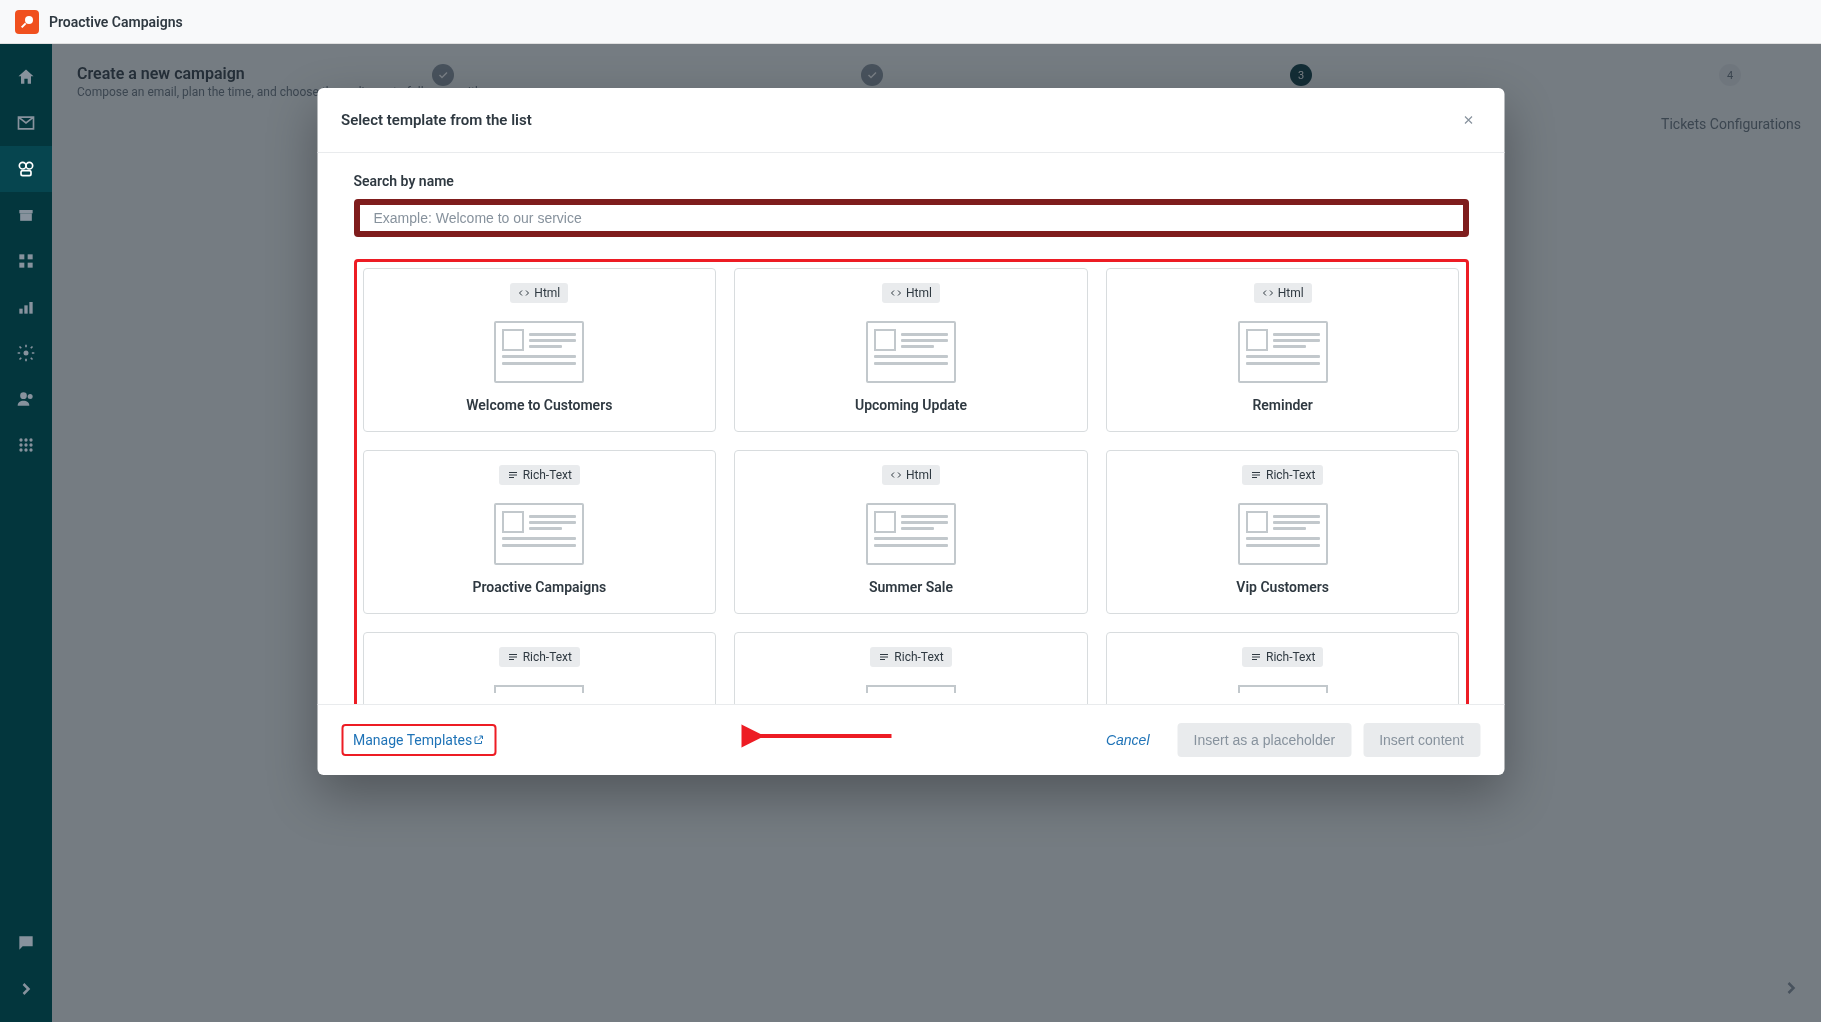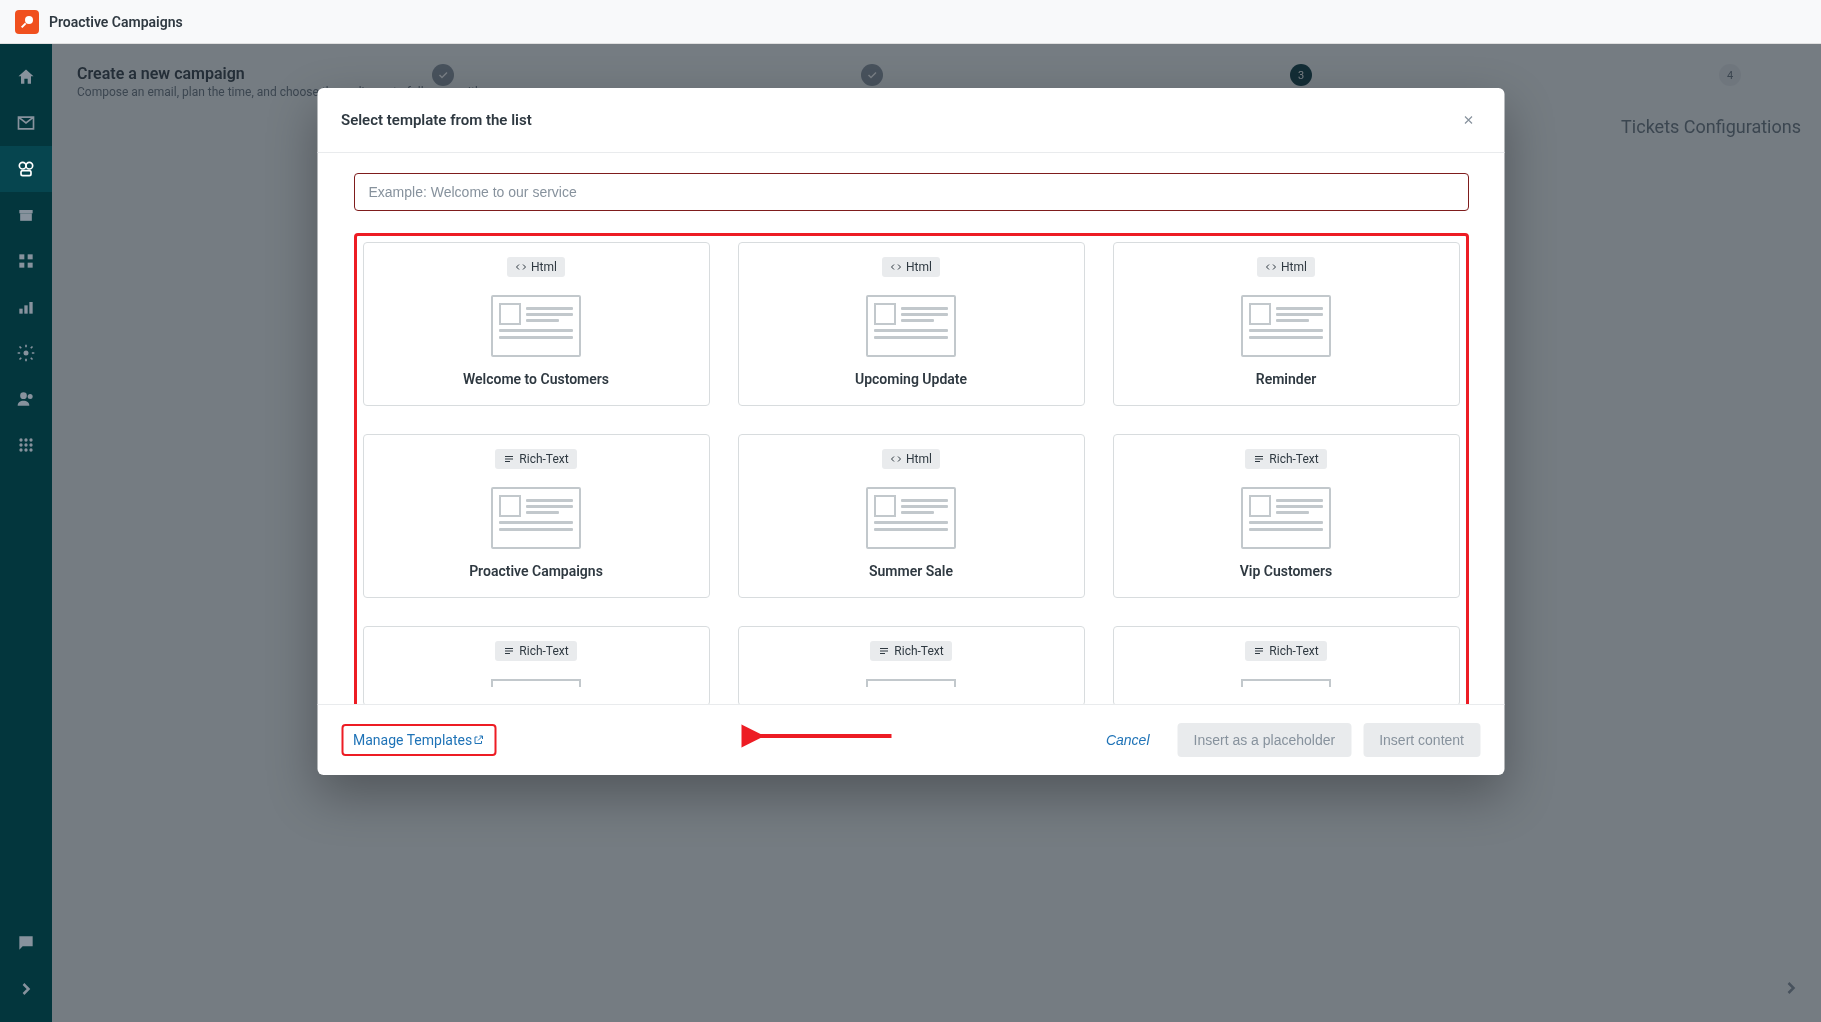--- a/index.html
+++ b/index.html
@@ -25,38 +25,38 @@
 
 
 .bg-header { padding: 20px 25px; }
 .bg-title { font-size: 16px; font-weight: 600; color: #2f3941; margin-bottom: 0; }
 .bg-desc { font-size: 12px; color: #68737d; line-height: 1.5; }
 
 
 .bg-stepper { position: absolute; top: 20px; left: 380px; right: 80px; display: flex; justify-content: space-between; align-items: center; }
 .step-node { width: 22px; height: 22px; border-radius: 50%; background: #87929d; display: flex; align-items: center; justify-content: center; color: #fff; font-size: 11px; }
 .step-node.active { background: #03363d; }
-.step-label { position: absolute; top: 52px; font-size: 18px; color: #68737d; white-space: nowrap; }
+.step-label { position: absolute; top: 52px; font-size: 14px; color: #68737d; white-space: nowrap; }
 
 
 .modal { position: absolute; left: 50%; top: 88px; transform: translateX(-50%); width: 1187px; height: 687px; background: #fff; border-radius: 6px; box-shadow: 0 20px 50px rgba(0,0,0,0.3); z-index: 10; display: flex; flex-direction: column; }
 .modal-header { padding: 20px 24px; border-bottom: 1px solid #e9ebed; display: flex; justify-content: space-between; align-items: center; }
 .modal-title { font-size: 15px; font-weight: 600; color: #2f3941; }
 .modal-close { width: 24px; height: 24px; cursor: pointer; color: #87929d; display: flex; align-items: center; justify-content: center; }
 .modal-body { flex: 1; overflow-y: auto; padding: 20px 36px; position: relative; }
 
 .search-label { font-size: 14px; font-weight: 600; color: #2f3941; margin-bottom: 10px; }
-.search-input { width: 100%; height: 38px; border: 1px solid #7f1d1d; border-radius: 4px; padding: 0 14px; font-size: 14px; color: #2f3941; }
+.search-input { width: 100%; height: 38px; border: 6px solid #7f1d1d; border-radius: 4px; padding: 0 14px; font-size: 14px; color: #2f3941; }
 .search-input::placeholder { color: #87929d; }
 
 
 .grid-highlight { border: 3px solid #ed1c24; border-radius: 4px; padding: 6px; margin-top: 22px; }
 
 
-.templates-grid { display: grid; grid-template-columns: repeat(3, 1fr); gap: 28px; }
+.templates-grid { display: grid; grid-template-columns: repeat(3, 1fr); gap: 18px; }
 .template-card { border: 1px solid #d8dcde; border-radius: 4px; padding: 14px 10px 18px; display: flex; flex-direction: column; align-items: center; cursor: pointer; }
 .type-badge { background: #e9ebed; border-radius: 3px; padding: 3px 8px; font-size: 12px; color: #2f3941; display: inline-flex; align-items: center; gap: 4px; }
 .type-badge svg { width: 12px; height: 12px; }
 .template-thumb { margin: 18px 0 14px; width: 90px; height: 62px; border: 2px solid #c2c8cc; border-radius: 2px; padding: 6px; display: flex; flex-direction: column; gap: 4px; }
 .thumb-row1 { display: flex; gap: 5px; }
 .thumb-square { width: 22px; height: 22px; border: 2px solid #c2c8cc; }
 .thumb-lines { flex: 1; display: flex; flex-direction: column; gap: 3px; justify-content: center; }
 .thumb-line { height: 3px; background: #c2c8cc; border-radius: 1px; }
 .thumb-line.short { width: 70%; }
 .template-name { font-size: 14px; font-weight: 600; color: #2f3941; text-align: center; }
@@ -209,20 +209,21 @@
   <div class="modal-header">
     <div class="modal-title">Select template from the list</div>
     <div class="modal-close">
       <svg width="14" height="14" viewBox="0 0 24 24" stroke="currentColor" stroke-width="2">
           <path d="M6 6l12 12M18 6L6 18"></path>
         </svg>
     </div>
   </div>
 
   <div class="modal-body">
+    <div class="search-label">Search by name</div>
     <input class="search-input" placeholder="Example: Welcome to our service" style="">
 
     <div class="grid-highlight">
       <div class="templates-grid" id="templates-grid">
           <div class="template-card">
             <div class="type-badge">
               <svg viewBox="0 0 24 24" fill="none" stroke="#2f3941" stroke-width="2">
                 <path d="M8 7l-5 5 5 5M16 7l5 5-5 5"></path>
               </svg>
               <span>Html</span>

